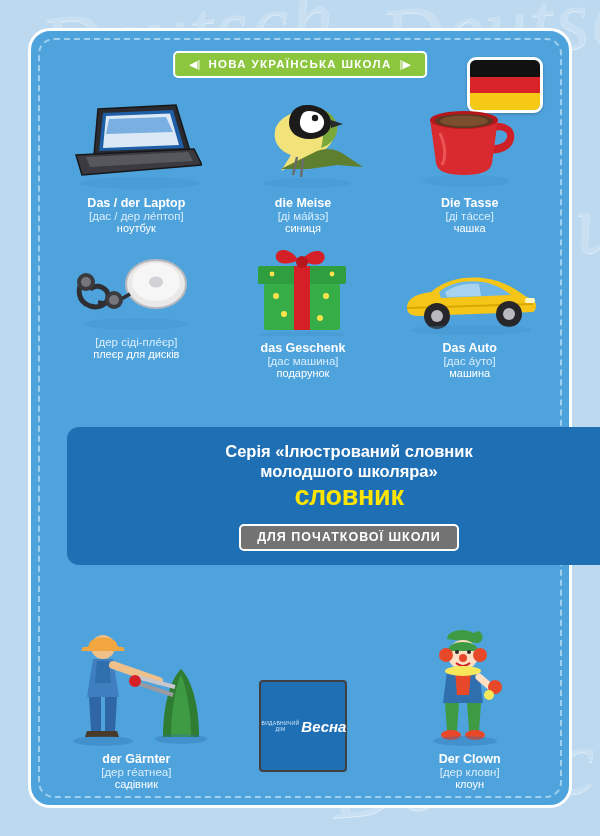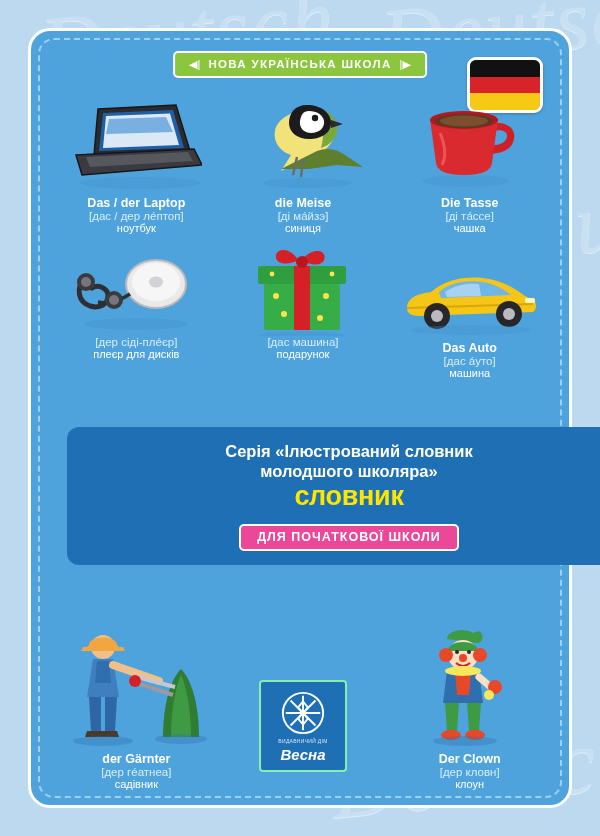--- a/index.html
+++ b/index.html
@@ -114,21 +114,21 @@
   .series {
     color: #ffffff; font-size: 16.5px; font-weight: bold; line-height: 1.22;
   }
   .maintitle {
     color: #ffe600; font-size: 27px; font-weight: bold; line-height: 1.12;
     margin-top: 10px; letter-spacing: -0.3px;
   }
   .subribbon {
     margin: 13px auto 0;
     display: inline-block;
-    background: #ec4899;
+    background: #737373;
     border: 2px solid #ffffff;
     border-radius: 5px;
     padding: 4px 16px 5px;
     color: #ffffff; font-size: 12.5px; font-weight: bold; letter-spacing: 1px;
   }
 
   
   .bottom {
     position: absolute;
     left: 22px; top: 588px;
@@ -136,24 +136,24 @@
     display: grid;
     grid-template-columns: 1fr 1fr 1fr;
     align-items: end;
   }
   .bpic { height: 128px; display: flex; align-items: flex-end; justify-content: center; }
   .bitem { text-align: center; }
 
   .logo {
     width: 88px; height: 92px;
     background: #1f6fb5;
-    border: 2px solid #86efac;
+    border: 2px solid #404040;
     border-radius: 4px;
     margin: 0 auto;
-    display: flex; flex-direction: column; align-items: center; justify-content: center;
+    display: flex; align-items: center; justify-content: center;
     gap: 2px;
   }
   .logo .mark { width: 46px; height: 46px; }
   .logo .pub { color: #cfe6f7; font-size: 5px; letter-spacing: .3px; }
   .logo .brand { color: #ffffff; font-size: 15px; font-weight: bold; font-style: italic; }
 </style>
 </head>
 <body>
 
 <div class="page">
@@ -274,20 +274,21 @@
                 <circle cx="28" cy="70" r="3"></circle>
                   <circle cx="64" cy="74" r="3"></circle>
                 <circle cx="16" cy="30" r="2.4"></circle>
                   <circle cx="76" cy="30" r="2.4"></circle>
               </g>
               <circle cx="46" cy="18" r="6" fill="#b8161d"></circle>
               <ellipse cx="46" cy="92" rx="44" ry="5" fill="#3f8fcb" opacity=".3"></ellipse>
             </g>
           </svg>
         </div>
+        <div class="word">das Geschenk</div>
         <div class="trans">[дас машина]</div>
         <div class="uk">подарунок</div>
       </div>
 
       <div class="item">
         <div class="pic">
           <svg width="146" height="80" viewBox="0 0 146 80">
             <g transform="translate(4,12)">
               <path d="M6 40 C6 30 16 26 30 24 C44 12 62 8 82 10 C100 12 114 20 124 28 L132 32 C136 34 136 42 132 44 L18 48 C10 48 6 45 6 40 Z" fill="#f5c518"></path>
               <path d="M38 24 C50 14 66 12 82 14 C94 16 104 22 110 27 L40 30 Z" fill="#6fb6e8"></path>

